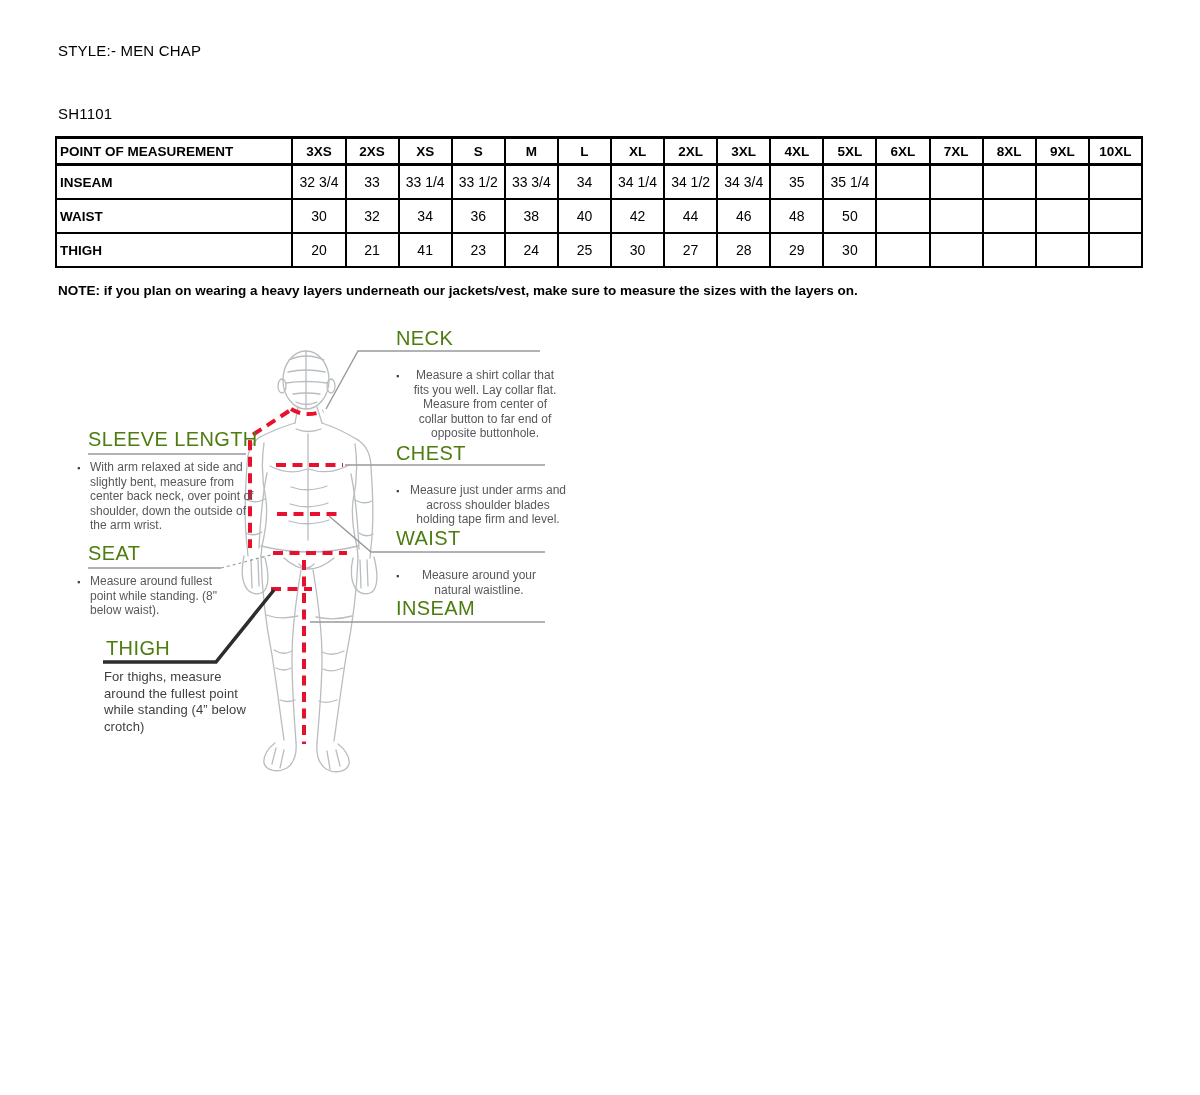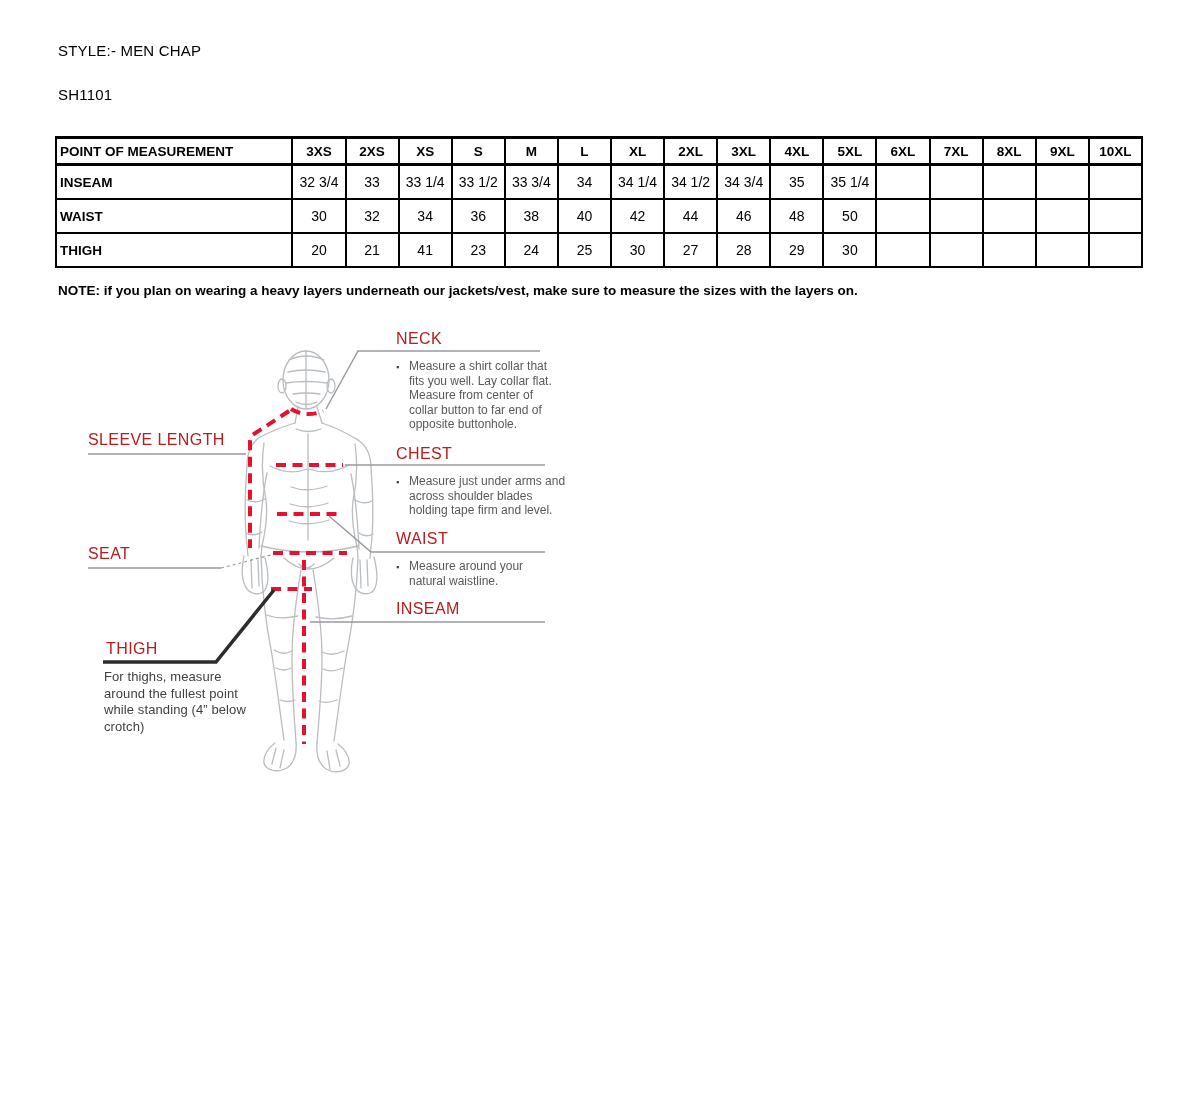--- a/index.html
+++ b/index.html
@@ -17,40 +17,40 @@
   table.size-table th,table.size-table td{
     border:2px solid #000;font-size:13.5px;text-align:center;
     padding:0;height:32px;overflow:hidden;white-space:nowrap;
   }
   table.size-table thead th{height:24px;font-weight:bold;border-width:3px 2px 3px 2px;}
   table.size-table thead th.pom{text-align:left;padding-left:3px;}
   table.size-table tbody th.rowlabel{text-align:left;padding-left:3px;font-weight:bold;}
   table.size-table tbody td{font-weight:normal;font-size:14px;text-align:center;}
   
   .callout{position:absolute;}
-  .co-title{font-size:16px;line-height:19px;letter-spacing:.4px;color:#b91c1c;}
+  .co-title{font-size:20px;line-height:19px;letter-spacing:.4px;color:#4d7c0f;}
   .co-body{font-size:12px;line-height:14.6px;color:#56585b;position:relative;}
-  .right-col .co-body{margin-top:11px;}
+  .right-col .co-body{margin-top:20px;text-align:center;}
   .left-col .co-body{margin-top:11px;}
   .co-body.bulleted{padding-left:13px;}
   .co-body.bulleted::before{
     content:"\25AA";position:absolute;left:0;top:1px;font-size:9px;color:#3c3c3e;
   }
   .co-body.plain{font-size:13px;line-height:16.5px;color:#404042;letter-spacing:.1px;}
   svg .wire{stroke:#b9bdc0;stroke-width:1.3;fill:none;stroke-linecap:round;stroke-linejoin:round;}
   svg .dash{stroke-width:4;fill:none;stroke-dasharray:10 6.5;}
   svg .leader{stroke:#97999c;stroke-width:1.4;fill:none;}
   svg .leader-dot{stroke:#97999c;stroke-width:1.2;fill:none;stroke-dasharray:3 3;}
   svg .leader-thick{stroke:#2d2d2d;stroke-width:3.5;fill:none;}
 </style>
 </head>
 <body>
 
 <div class="abs doc-title" style="left:58px;top:42px">STYLE:- MEN CHAP</div>
-<div class="abs doc-title" style="left:58px;top:86px">SH1101</div>
+<div class="abs doc-title" style="left:58px;top:105px">SH1101</div>
 
 <div class="abs size-table-wrap">
   <table class="size-table">
     <colgroup id="size-cols">
         <col style="width: 236px;">
         <col style="width: 53px;">
         <col style="width: 53px;">
         <col style="width: 53px;">
         <col style="width: 53px;">
         <col style="width: 53px;">
@@ -255,22 +255,24 @@
   <div class="co-title">WAIST</div>
   <div class="co-body bulleted" style="width:140px">Measure around your natural waistline.</div>
 </div>
 
 <div class="callout right-col" style="left:396px;top:599px;width:158px">
   <div class="co-title">INSEAM</div>
 </div>
 
 <div class="callout left-col" style="left:88px;top:430px;width:175px">
   <div class="co-title">SLEEVE LENGTH</div>
+  <div class="co-body bulleted" style="width:170px;margin-left:-11px">With arm relaxed at side and slightly bent, measure from center back neck, over point of shoulder, down the outside of the arm wrist.</div>
 </div>
 
 <div class="callout left-col" style="left:88px;top:544px;width:160px">
   <div class="co-title">SEAT</div>
+  <div class="co-body bulleted" style="width:150px;margin-left:-11px">Measure around fullest point while standing. (8" below waist).</div>
 </div>
 
 <div class="callout left-col" style="left:106px;top:639px;width:160px">
   <div class="co-title">THIGH</div>
   <div class="co-body plain" style="width:152px;margin-left:-2px">For thighs, measure around the fullest point while standing (4” below crotch)</div>
 </div>
 
 </body></html>

